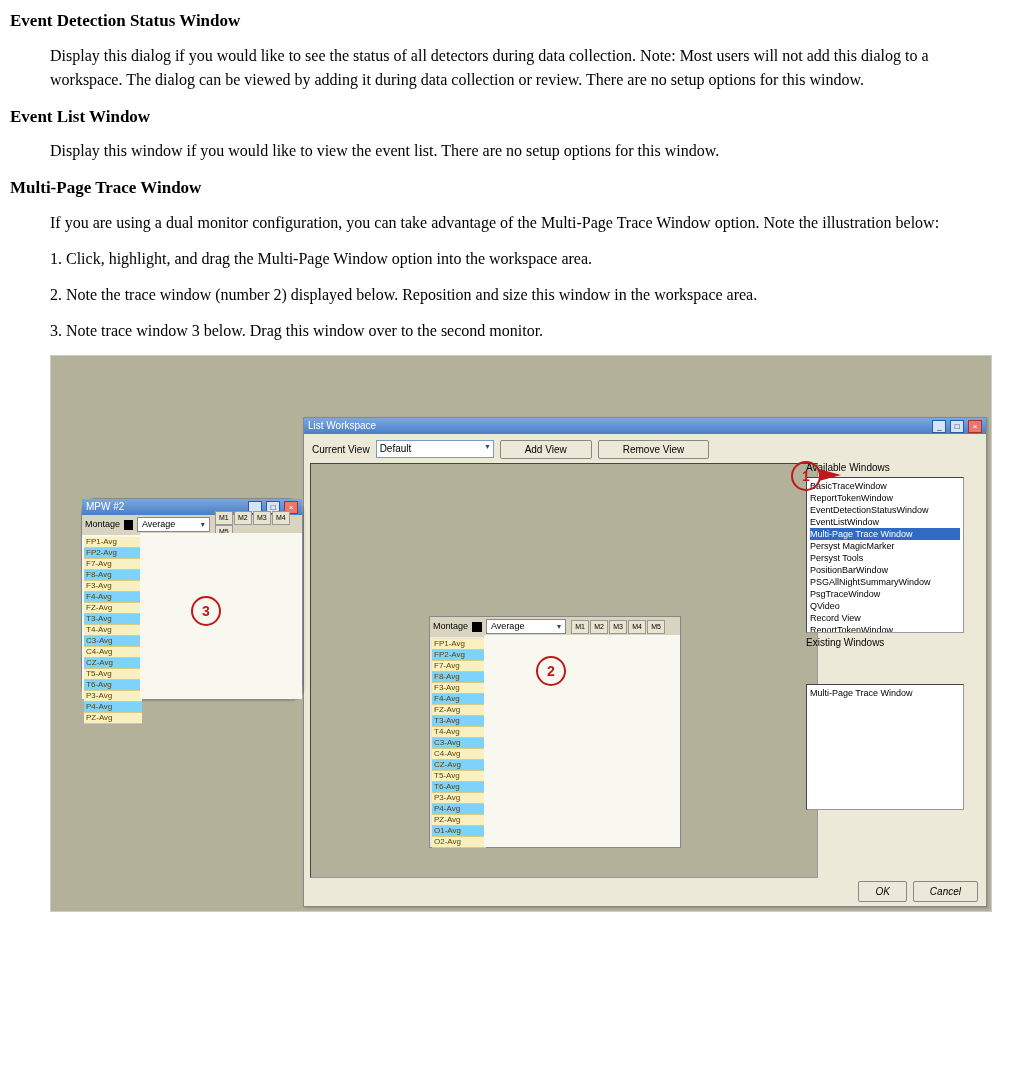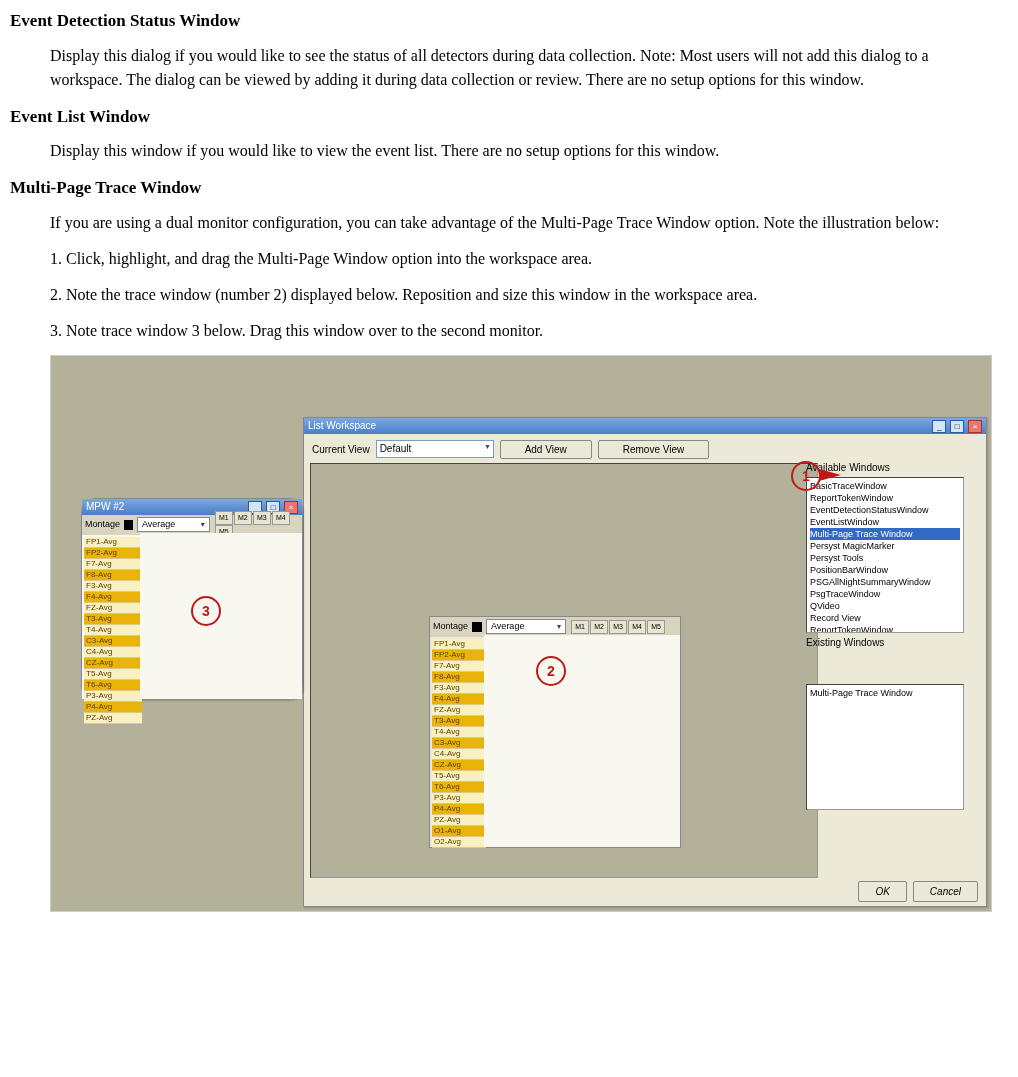--- a/index.html
+++ b/index.html
@@ -78,21 +78,21 @@
   .btnrow { position:absolute; right:8px; bottom:4px; display:flex; gap:6px;}
   .btnrow .btnsm{padding:2px 16px;font-style:italic;}
 
   
   .mpwwin { background:#ece9d8; }
   .mpwbody { position:relative; background:#f9f8f0; }
   .montagebar { background:#d8d4c0; padding:2px 3px; display:flex; align-items:center; gap:4px; font-size:9px;}
   .montdrop { border:1px solid #888;background:#fff;padding:0 4px;font-size:9px;height:13px;display:flex;align-items:center;justify-content:space-between;width:70px;}
   .montbtns span{display:inline-block;border:1px solid #999;background:#e8e4d0;width:16px;height:12px;font-size:7px;text-align:center;line-height:12px;margin-left:1px;}
   .chanlist { font-size:8px; line-height:10px; padding:2px 0 2px 2px;}
-  .chanlist div { background:#eab308; border-bottom:1px solid #d8cc80; padding-left:2px; color:#604000;}
+  .chanlist div { background:#7dd3fc; border-bottom:1px solid #d8cc80; padding-left:2px; color:#604000;}
   .chanlist div:nth-child(odd){background:#f8f0c0;}
 
   
   .mpw2 { left:30px; top:142px; width:220px; height:200px; z-index:5;border-radius:14px;}
   .mpw2 .mpwbody{height:calc(100% - 16px);}
   .mpw2 .montagebar{height:16px;}
   .mpw2 .chanlist{width:58px;}
   .mpw2 .canvas{position:absolute;left:58px;right:0;top:18px;bottom:0;background:#f9f8f0;}
 
   

